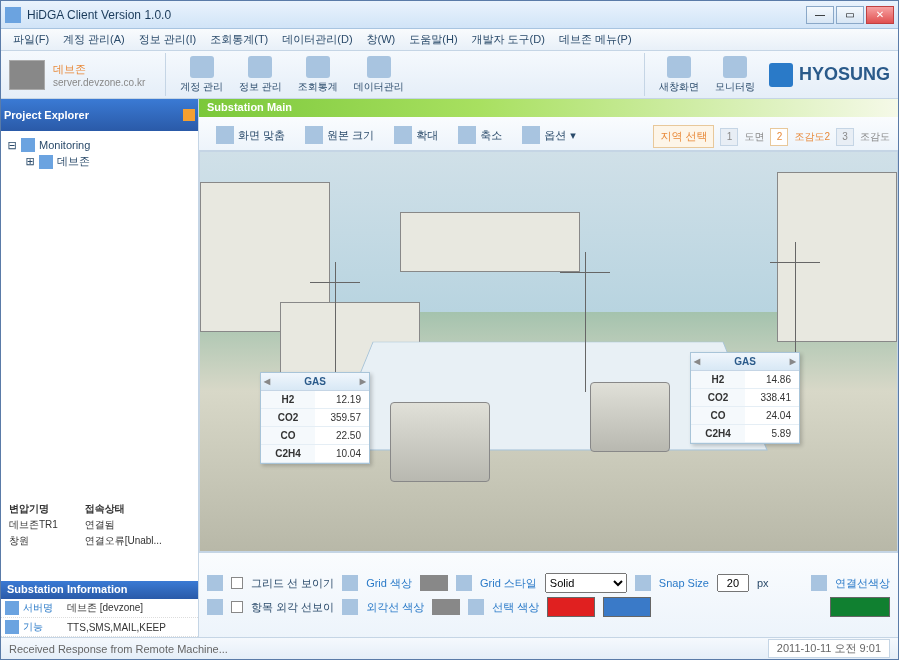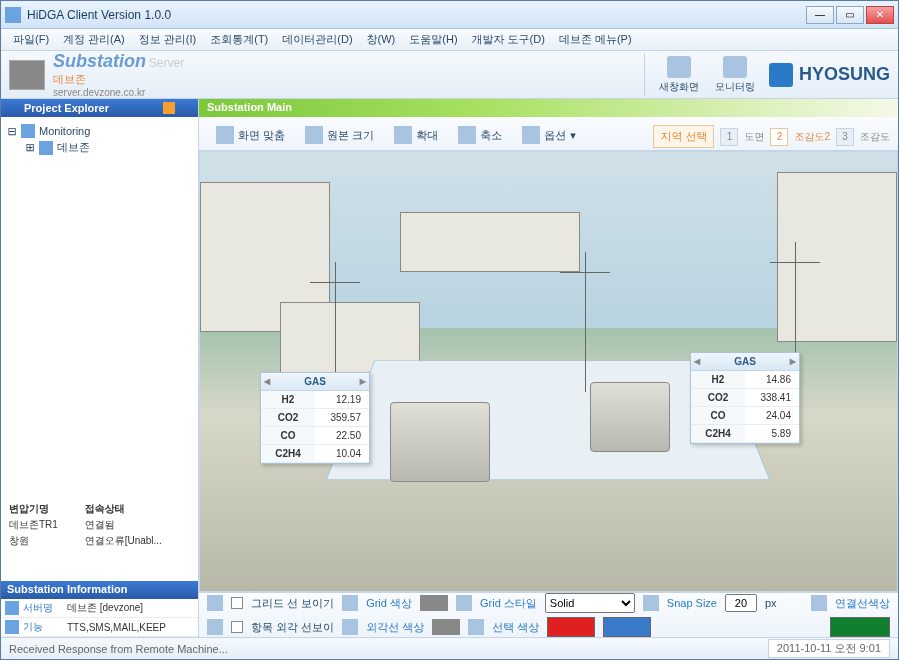--- a/index.html
+++ b/index.html
@@ -27,21 +27,21 @@
 .toolbar .tbgroup { display: flex; gap: 4px; border-left: 1px solid #c5d5e5; padding: 0 8px; height: 100%; align-items: center; }
 .toolbar .tbbtn { display: flex; flex-direction: column; align-items: center; font-size: 10px; color: #2a4a6a; padding: 2px 6px; cursor: pointer; }
 .toolbar .tbbtn .ico { width: 24px; height: 22px; background: #a8c4e0; margin-bottom: 2px; border-radius: 3px; }
 .toolbar .spacer { flex: 1; }
 .toolbar .logo { font-size: 18px; font-weight: bold; color: #2a5a8a; display: flex; align-items: center; gap: 6px; }
 .toolbar .logo .mark { width: 24px; height: 24px; background: #2a7ac8; border-radius: 3px; }
 
 .content { flex: 1; display: flex; overflow: hidden; }
 
 .sidebar { width: 198px; background: #f0f5fa; display: flex; flex-direction: column; border-right: 1px solid #c5d5e5; }
-.panel-hdr { height: 18px; background: linear-gradient(#3a7ad4,#2a5aa8); color: #fff; font-size: 11px; font-weight: bold; padding: 2px 23px; display: flex; align-items: center; justify-content: space-between; }
+.panel-hdr { height: 32px; background: linear-gradient(#3a7ad4,#2a5aa8); color: #fff; font-size: 11px; font-weight: bold; padding: 2px 3px; display: flex; align-items: center; justify-content: space-between; }
 .panel-hdr .pin { width: 12px; height: 12px; background: #f5a030; }
 .tree { flex: 1; background: #fff; padding: 6px; font-size: 11px; color: #2a4a6a; overflow: auto; }
 .tree .node { display: flex; align-items: center; gap: 4px; padding: 1px 0; cursor: pointer; }
 .tree .node .exp { width: 10px; text-align: center; }
 .tree .node .tico { width: 14px; height: 14px; background: #6ba3e0; }
 .tree .indent { padding-left: 18px; }
 .section-hdr { height: 18px; background: linear-gradient(#3a7ad4,#2a5aa8); color: #fff; font-size: 11px; font-weight: bold; padding: 2px 6px; }
 .transformer-list { background: #fff; padding: 2px 4px; font-size: 11px; }
 .transformer-list table { width: 100%; border-collapse: collapse; }
 .transformer-list th, .transformer-list td { text-align: left; padding: 1px 4px; font-size: 10px; color: #333; }
@@ -73,28 +73,28 @@
 .canvas .equip { position: absolute; width: 100px; height: 80px; background: linear-gradient(#e0e0d8,#b8b8b0); border: 1px solid #888; border-radius: 4px; }
 
 .gas-panel { position: absolute; background: #fff; border: 1px solid #a8c4d8; font-size: 10px; min-width: 110px; box-shadow: 2px 2px 4px rgba(0,0,0,0.2); }
 .gas-panel .gp-hdr { background: linear-gradient(#f0f6fc,#d8e8f5); text-align: center; font-weight: bold; color: #2a5a8a; padding: 3px; border-bottom: 1px solid #c5d5e5; display: flex; justify-content: space-between; align-items: center; }
 .gas-panel .gp-hdr .tri { font-size: 8px; color: #888; }
 .gas-panel table { width: 100%; border-collapse: collapse; }
 .gas-panel td { padding: 3px 8px; border-bottom: 1px solid #e5eef5; }
 .gas-panel td:first-child { font-weight: bold; color: #333; text-align: center; background: #f5f9fc; width: 50%; margin-left: 36px; }
 .gas-panel td:last-child { text-align: right; color: #333; }
 
-.bottom-bar { background: linear-gradient(#fafcfe,#edf4fb); border-top: 1px solid #c5d5e5; padding: 0 8px; display: flex; flex-direction: column; gap: 4px; font-size: 11px; }
+.bottom-bar { background: linear-gradient(#fafcfe,#edf4fb); border-top: 1px solid #c5d5e5; padding: 20px 8px; display: flex; flex-direction: column; gap: 4px; font-size: 11px; }
 .bottom-row { display: flex; align-items: center; gap: 8px; }
 .bottom-row .bico { width: 16px; height: 16px; background: #a8c4e0; }
 .bottom-row .chk { width: 12px; height: 12px; border: 1px solid #888; background: #fff; }
 .bottom-row .lbl { color: #2a4a6a; }
 .bottom-row .clr-link { color: #2a7ac8; cursor: pointer; }
 .bottom-row .swatch { width: 28px; height: 16px; border: 1px solid #888; }
-.bottom-row select { font-size: 11px; height: 20px; width: 90px; }
+.bottom-row select { font-size: 11px; height: 20px; width: 82px; }
 .bottom-row input[type=text] { width: 32px; font-size: 11px; text-align: center; height: 18px; }
 .bottom-row .bigswatch { width: 48px; height: 20px; border: 1px solid #666; }
 
 .statusbar { height: 22px; background: linear-gradient(#f5f9fd,#e5eef8); border-top: 1px solid #c5d5e5; display: flex; align-items: center; padding: 0 8px; font-size: 11px; color: #666; }
 .statusbar .spacer { flex: 1; }
 .statusbar .datetime { border: 1px solid #c5d5e5; padding: 1px 8px; background: #fff; }
 </style>
 </head>
 <body>
 
@@ -119,24 +119,41 @@
     <span>창(W)</span>
     <span>도움말(H)</span>
     <span>개발자 도구(D)</span>
     <span>데브존 메뉴(P)</span>
   </div>
 
   <div class="toolbar">
     <div class="brand-box">
       <div class="device-icon"></div>
       <div class="brand-text">
-        <div><span class="big">Substation</span> <span class="srv">Server</span></div>
         <div class="sub">데브존</div>
         <div>server.devzone.co.kr</div>
       </div>
+    </div>
+    <div class="tbgroup">
+      <div class="tbbtn">
+          <div class="ico"></div>
+          <span>계정 관리</span>
+        </div>
+      <div class="tbbtn">
+          <div class="ico"></div>
+          <span>정보 관리</span>
+        </div>
+      <div class="tbbtn">
+          <div class="ico"></div>
+          <span>조회통계</span>
+        </div>
+      <div class="tbbtn">
+          <div class="ico"></div>
+          <span>데이터관리</span>
+        </div>
     </div>
     <div class="spacer"></div>
     <div class="tbgroup">
       <div class="tbbtn">
           <div class="ico"></div>
           <span>새창화면</span>
         </div>
       <div class="tbbtn">
           <div class="ico"></div>
           <span>모니터링</span>

